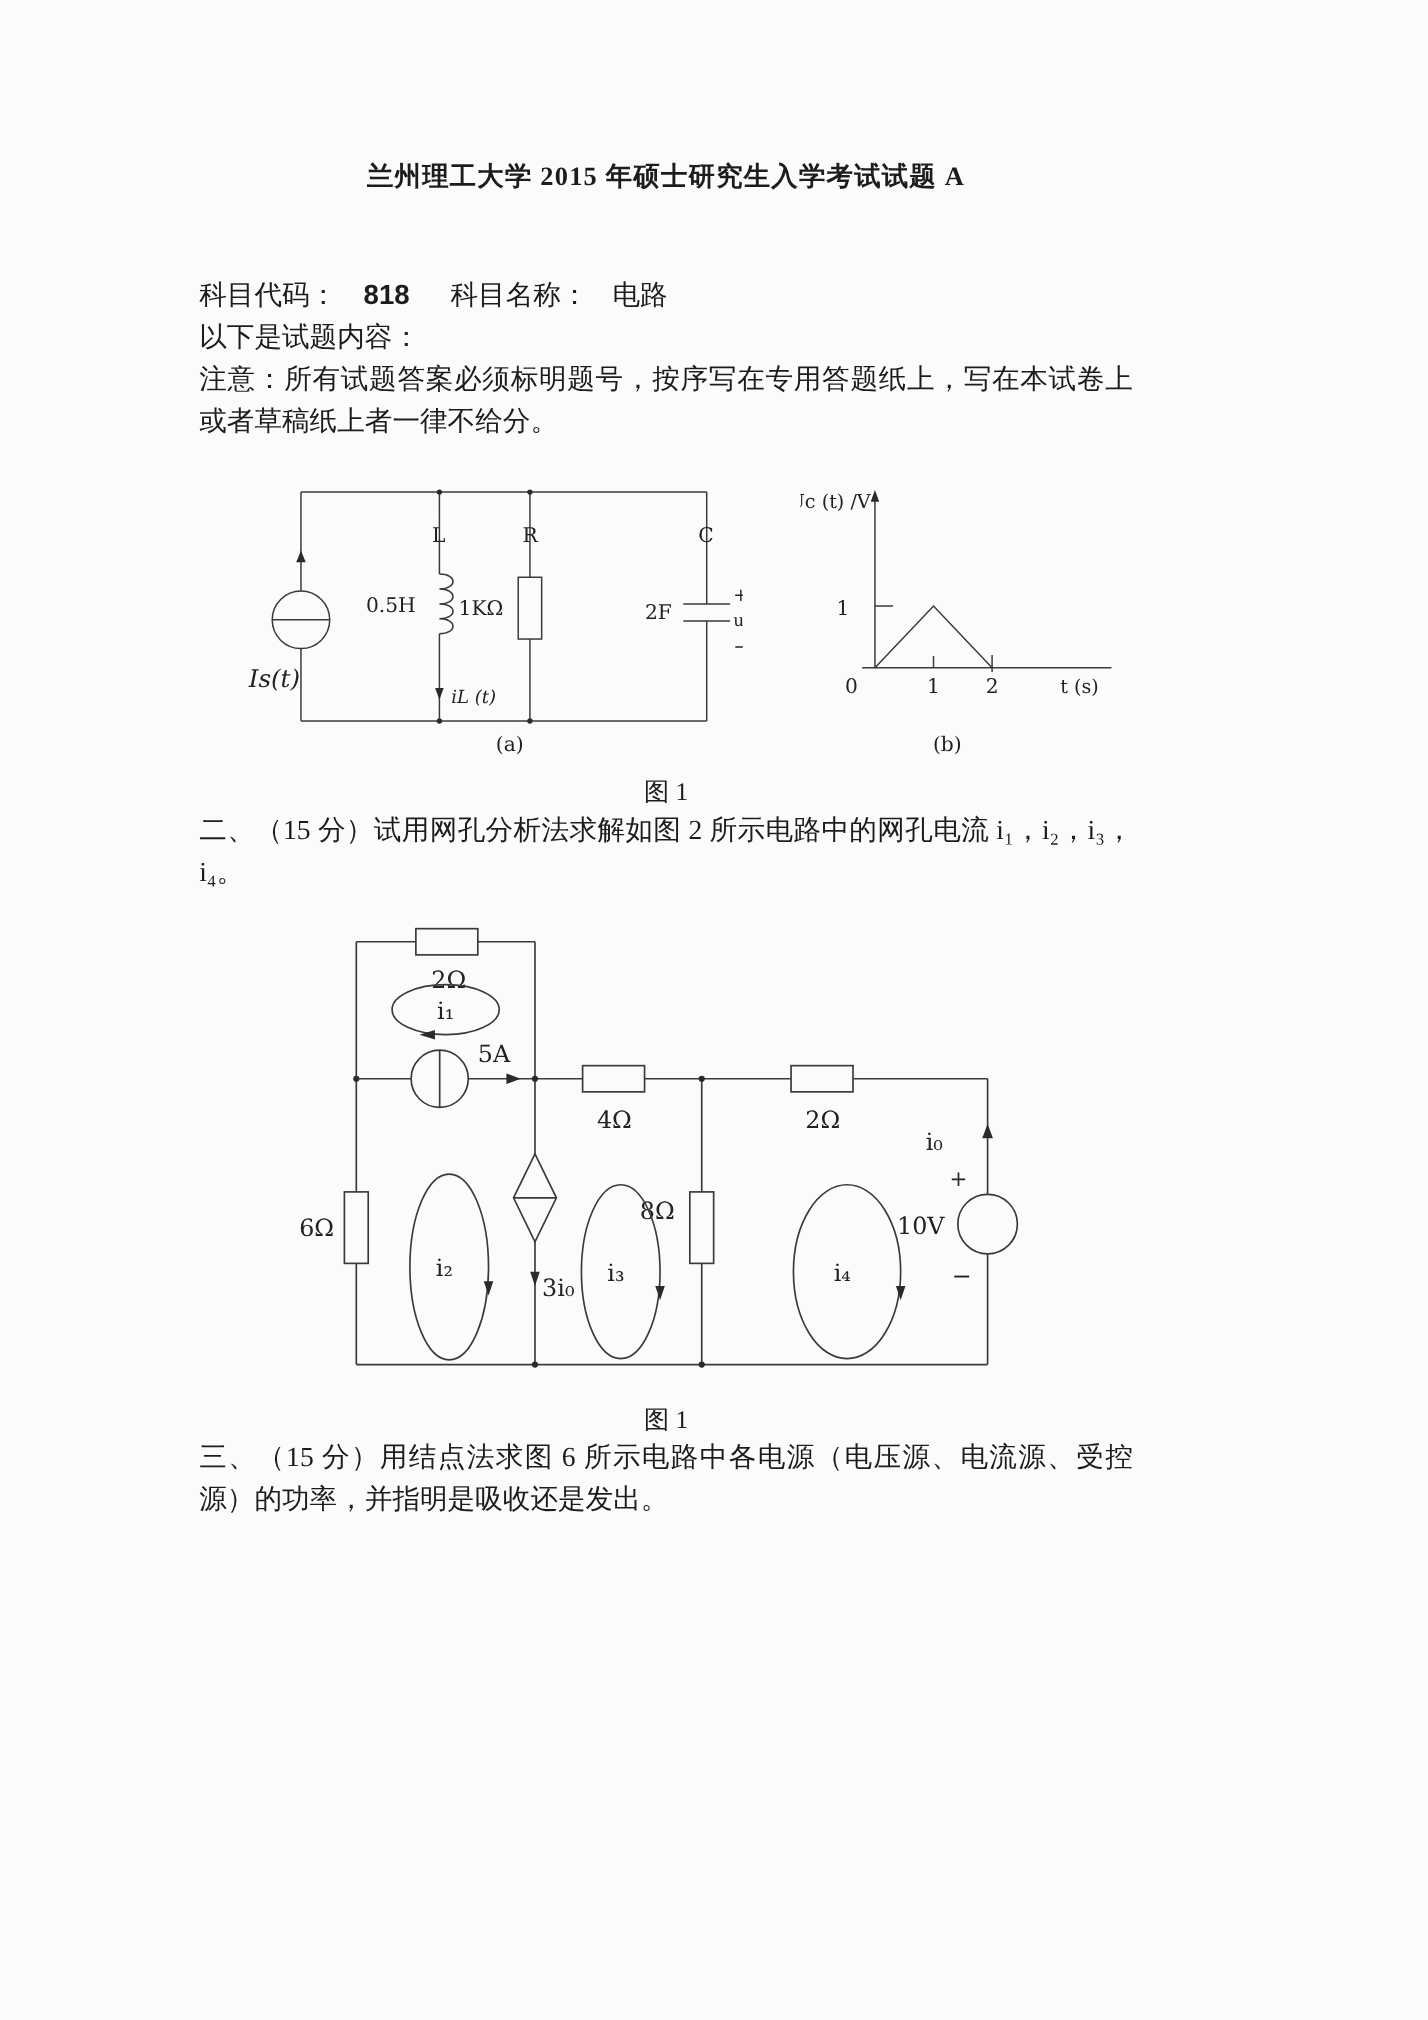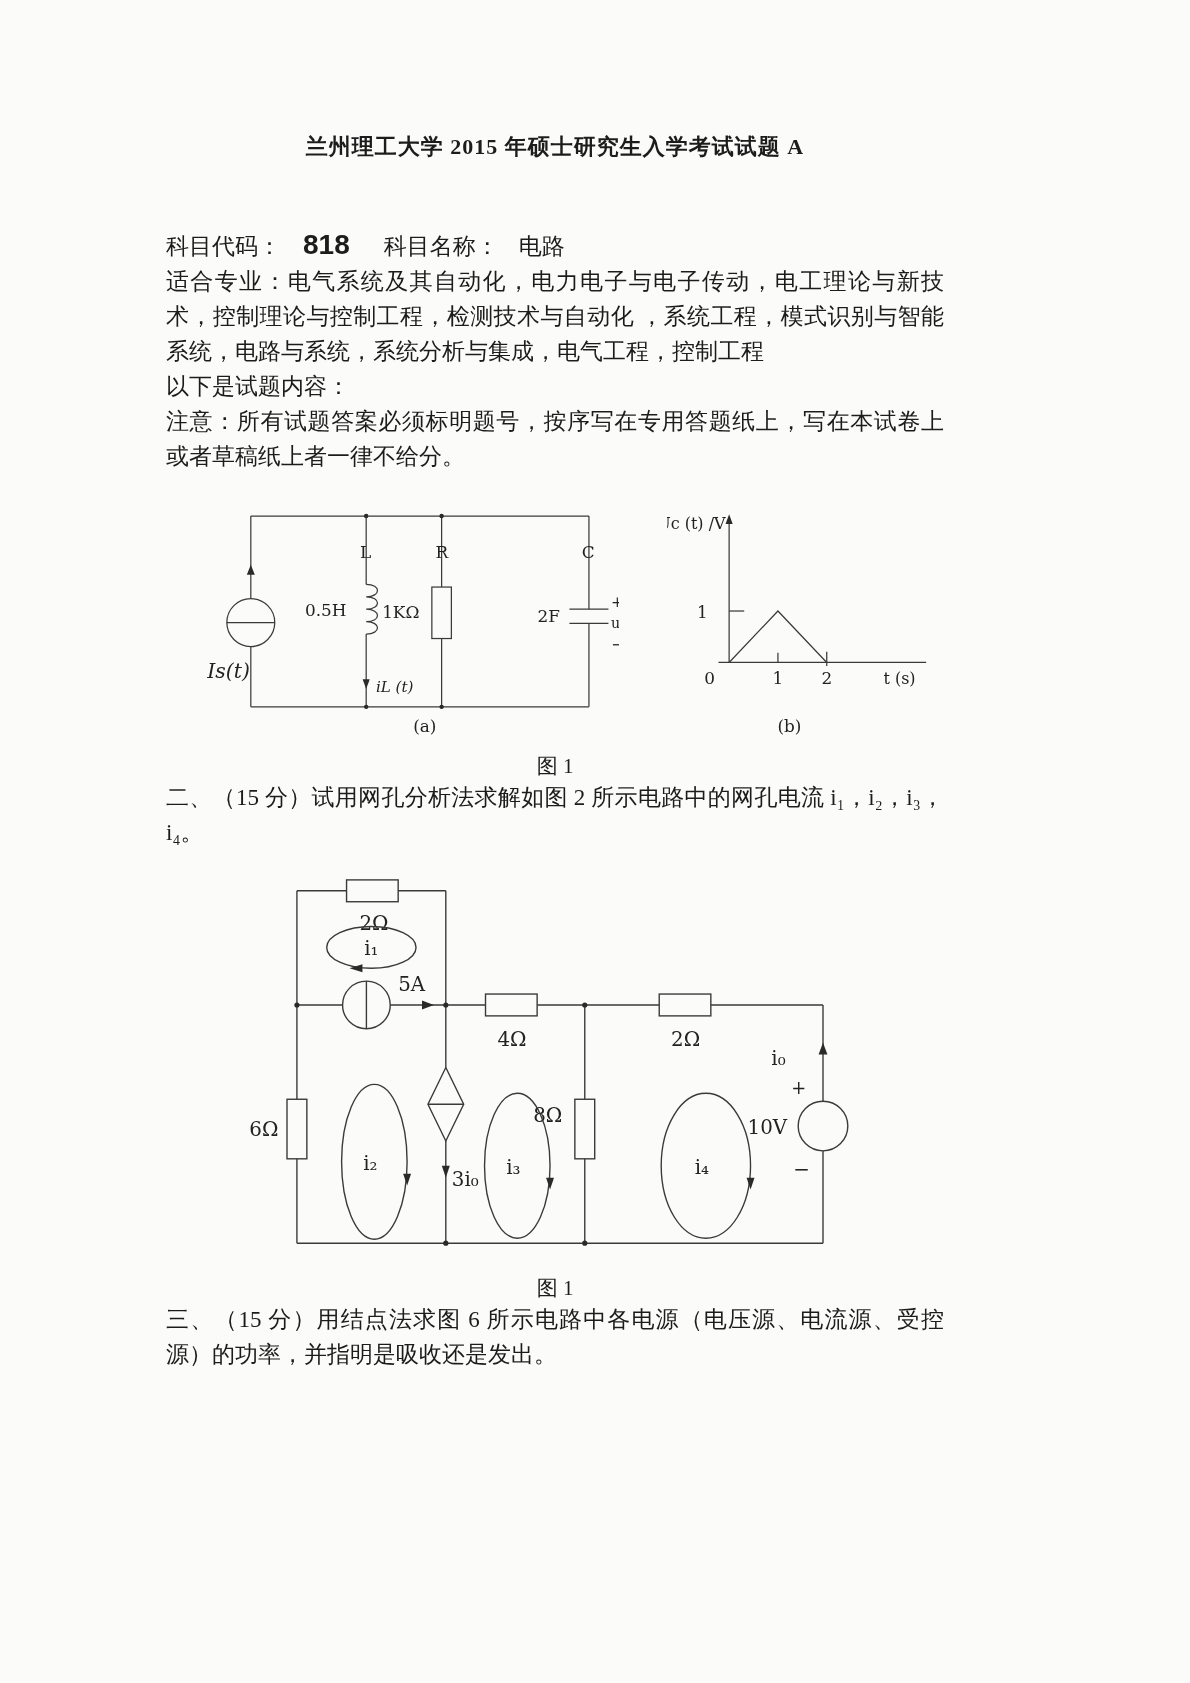--- a/index.html
+++ b/index.html
@@ -12,21 +12,21 @@
     width:778px;margin-left:166px;padding-top:132px;
   }
   .doc-title{
     text-align:center;font-size:22px;font-weight:bold;
     letter-spacing:1px;margin:0 0 0 0;
   }
   .meta-block{margin-top:66px;font-size:23px;line-height:34px;}
   .meta-line .gap1{display:inline-block;width:22px;}
   .meta-line .gap2{display:inline-block;width:34px;}
   .meta-line .gap3{display:inline-block;width:20px;}
-  .meta-line b{font-family:"Liberation Sans","DejaVu Sans",sans-serif;font-size:28px;}
+  .meta-line b{font-family:"Liberation Sans","DejaVu Sans",sans-serif;font-size:23px;}
   p.bodytext{margin:0;font-size:23px;line-height:35px;text-align:justify;}
   .notice{margin-top:34px;}
   .q1{margin-top:0;}
   .fig1-row{
     display:flex;align-items:flex-start;margin-top:14px;margin-left:36px;
   }
   .fig-caption{
     text-align:center;font-size:21px;margin-top:2px;
   }
   .fig2-wrap{margin-top:16px;text-align:center;}
@@ -45,21 +45,20 @@
 <body>
 
 <div class="content">
 
   <h1 class="doc-title">兰州理工大学 2015 年硕士研究生入学考试试题 A</h1>
 
   <div class="meta-block">
     <div class="meta-line">
       <span>科目代码：</span><span class="gap1"></span><b>818</b><span class="gap2"></span><span>科目名称：</span><span class="gap3"></span><span>电路</span>
     </div>
-    <p class="bodytext">适合专业：电气系统及其自动化，电力电子与电子传动，电工理论与新技术，控制理论与控制工程，检测技术与自动化 ，系统工程，模式识别与智能系统，电路与系统，系统分析与集成，电气工程，控制工程</p>
   </div>
 
   <p class="bodytext">以下是试题内容：</p>
   <p class="bodytext notice">注意：所有试题答案必须标明题号，按序写在专用答题纸上，写在本试卷上或者草稿纸上者一律不给分。</p>
 
   <div class="fig1-row">
 
     <svg width="470" height="262" viewBox="0 0 470 262">
 
       <path class="wire" d="M55 15 H436"></path>

